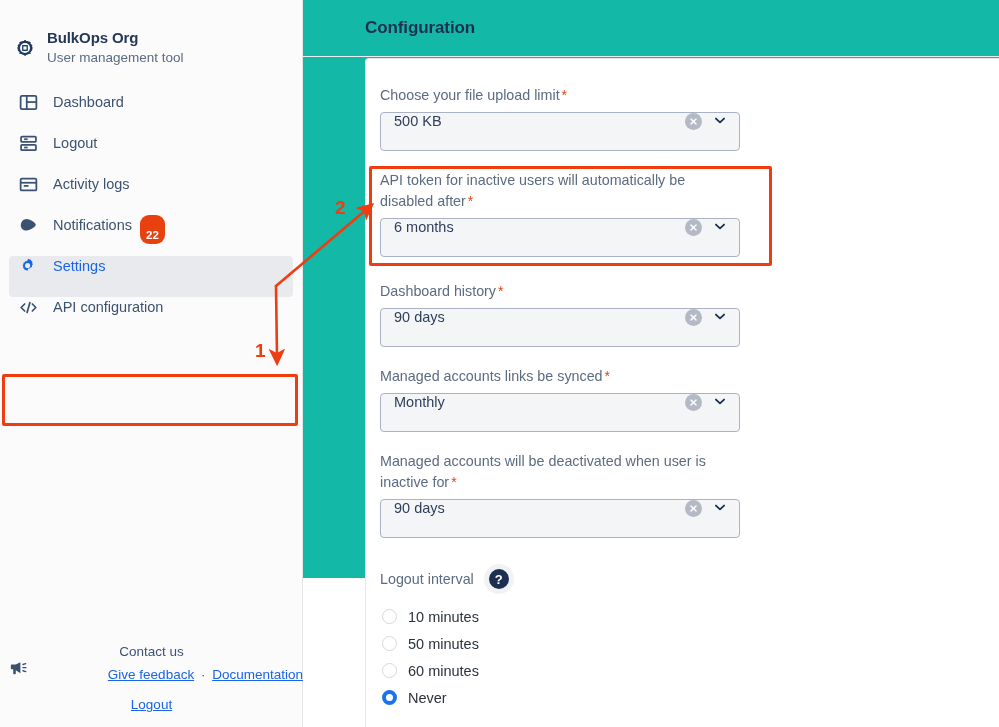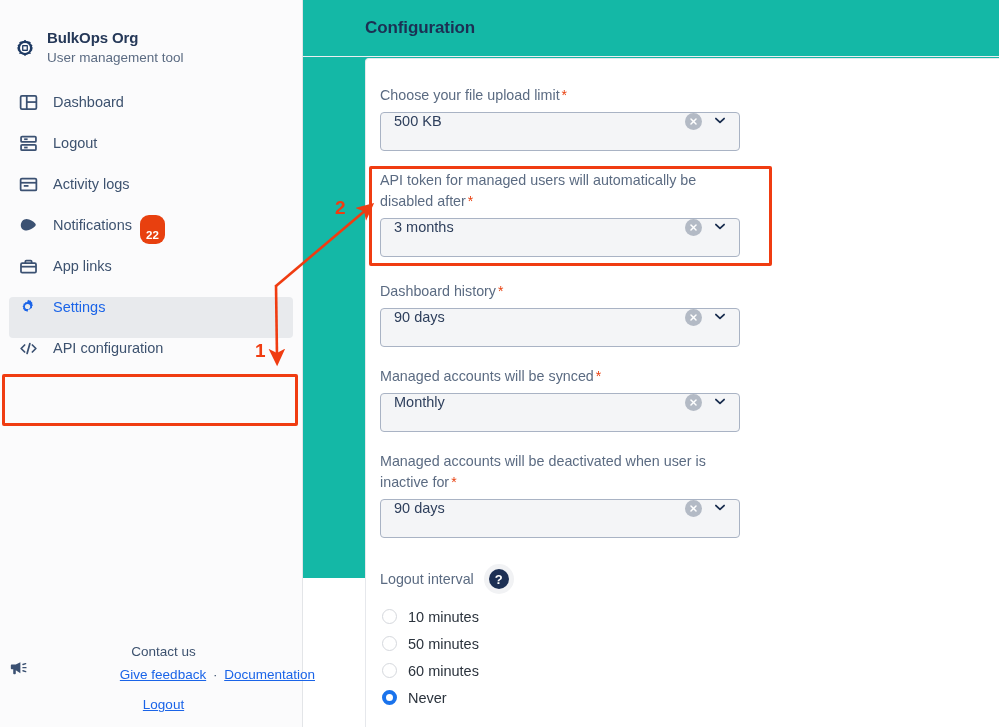--- a/index.html
+++ b/index.html
@@ -67,21 +67,21 @@
     font-size: 11.5px; font-weight: bold;
     border-radius: 9px;
     padding: 13px 6px 2px 6px;
     line-height: 14px;
     min-width: 23px; text-align: center;
     display: inline-block;
   }
 
   
   .side-footer {
-    position: absolute; left: 12px; bottom: 12px; width: 303px;
+    position: absolute; left: 0; bottom: 12px; width: 303px;
     text-align: center;
   }
   .megaphone {
     position: absolute; left: 8px; bottom: 44px;
     color: #3b5172;
   }
   .contact-label {
     font-size: 13.5px; color: #3d526f; line-height: 20px; margin-bottom: 3px;
   }
   .links-row { font-size: 13.5px; line-height: 20px; color: #3d526f; text-align: right; }
@@ -264,30 +264,20 @@
       <div class="nav-item">
         <span class="nav-icon">
           <svg width="21" height="21" viewBox="0 0 24 24" fill="currentColor">
             <path d="M3.2 11.9c0-3.9 3-7.2 6.6-7.2 3.9 0 7.6 2.5 9.9 5.1.9 1 .8 2.2-.2 3.1-2.4 2.2-6 4.8-9.7 4.8-3.6 0-6.6-2.2-6.6-5.8z"></path>
           </svg>
         </span>
         <span class="nav-label">Notifications</span>
         <span class="badge">22</span>
       </div>
 
-      <div class="nav-item">
-        <span class="nav-icon">
-          <svg width="21" height="21" viewBox="0 0 24 24" fill="none" stroke="currentColor" stroke-width="2">
-            <rect x="3.4" y="8.2" width="17.2" height="10.8" rx="1.4"></rect>
-            <path d="M8.4 8.2V6.4c0-.6.5-1.1 1.1-1.1h5c.6 0 1.1.5 1.1 1.1v1.8"></path>
-            <line x1="3.4" y1="12.2" x2="20.6" y2="12.2"></line>
-          </svg>
-        </span>
-        <span class="nav-label">App links</span>
-      </div>
 
       <div class="nav-item active">
         <span class="nav-icon">
           <svg width="19" height="19" viewBox="0 0 24 24" fill="currentColor">
             <path d="M12 2.2l1.55.95 1.8-.1.6 1.7 1.5 1-.35 1.78.95 1.55-1.2 1.35.1 1.8-1.7.6-1 1.5-1.78-.35L11.1 17.3l-1.35-1.2-1.8.1-.6-1.7-1.5-1 .35-1.78L5.25 10.2l1.2-1.35-.1-1.8 1.7-.6 1-1.5 1.78.35L12 2.2z" transform="translate(0.4,1.3) scale(1.02)"></path>
             <circle cx="12.1" cy="12" r="3.3" fill="#e8eaed"></circle>
           </svg>
         </span>
         <span class="nav-label">Settings</span>
       </div>
@@ -351,24 +341,24 @@
           <span class="chev">
             <svg width="14" height="14" viewBox="0 0 24 24" fill="none" stroke="currentColor" stroke-width="3" stroke-linecap="round" stroke-linejoin="round">
               <polyline points="5,9.5 12,16 19,9.5"></polyline>
             </svg>
           </span>
         </div>
       </div>
 
       <div class="field" style="margin-bottom:24px;">
         <div class="field-label" style="max-width:348px;">
-          <span>API token for managed users will automatically be disabled after</span><span class="req">*</span>
+          <span>API token for inactive users will automatically be disabled after</span><span class="req">*</span>
         </div>
         <div class="select">
-          <span class="select-value">3 months</span>
+          <span class="select-value">6 months</span>
           <span class="clear-ico">
             <svg width="11" height="11" viewBox="0 0 24 24" stroke="#ffffff" stroke-width="3.2" stroke-linecap="round">
               <line x1="6.5" y1="6.5" x2="17.5" y2="17.5"></line>
                 <line x1="17.5" y1="6.5" x2="6.5" y2="17.5"></line>
             </svg>
           </span>
           <span class="chev">
             <svg width="14" height="14" viewBox="0 0 24 24" fill="none" stroke="currentColor" stroke-width="3" stroke-linecap="round" stroke-linejoin="round">
               <polyline points="5,9.5 12,16 19,9.5"></polyline>
             </svg>
@@ -391,21 +381,21 @@
           <span class="chev">
             <svg width="14" height="14" viewBox="0 0 24 24" fill="none" stroke="currentColor" stroke-width="3" stroke-linecap="round" stroke-linejoin="round">
               <polyline points="5,9.5 12,16 19,9.5"></polyline>
             </svg>
           </span>
         </div>
       </div>
 
       <div class="field">
         <div class="field-label">
-          <span>Managed accounts will be synced</span><span class="req">*</span>
+          <span>Managed accounts links be synced</span><span class="req">*</span>
         </div>
         <div class="select">
           <span class="select-value">Monthly</span>
           <span class="clear-ico">
             <svg width="11" height="11" viewBox="0 0 24 24" stroke="#ffffff" stroke-width="3.2" stroke-linecap="round">
               <line x1="6.5" y1="6.5" x2="17.5" y2="17.5"></line>
                 <line x1="17.5" y1="6.5" x2="6.5" y2="17.5"></line>
             </svg>
           </span>
           <span class="chev">

